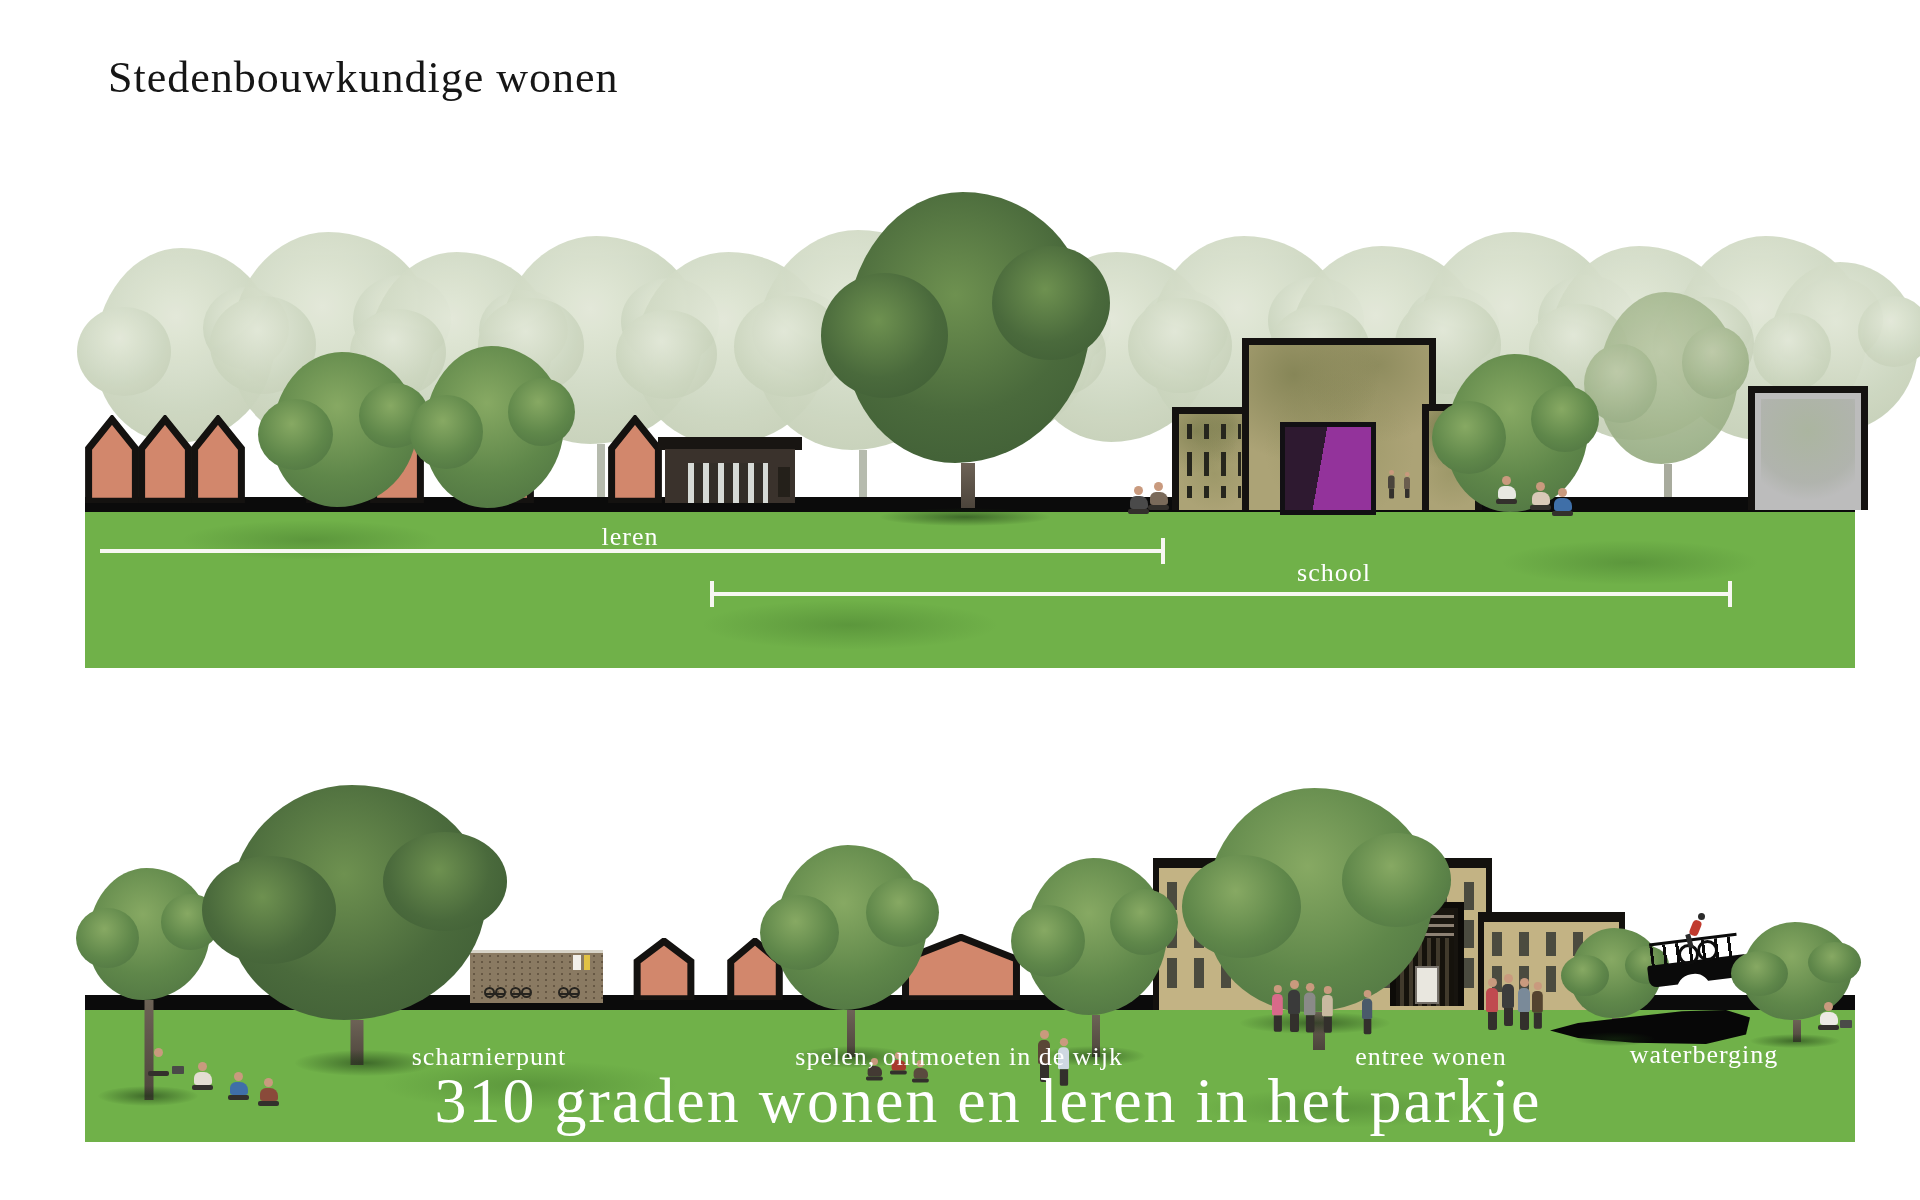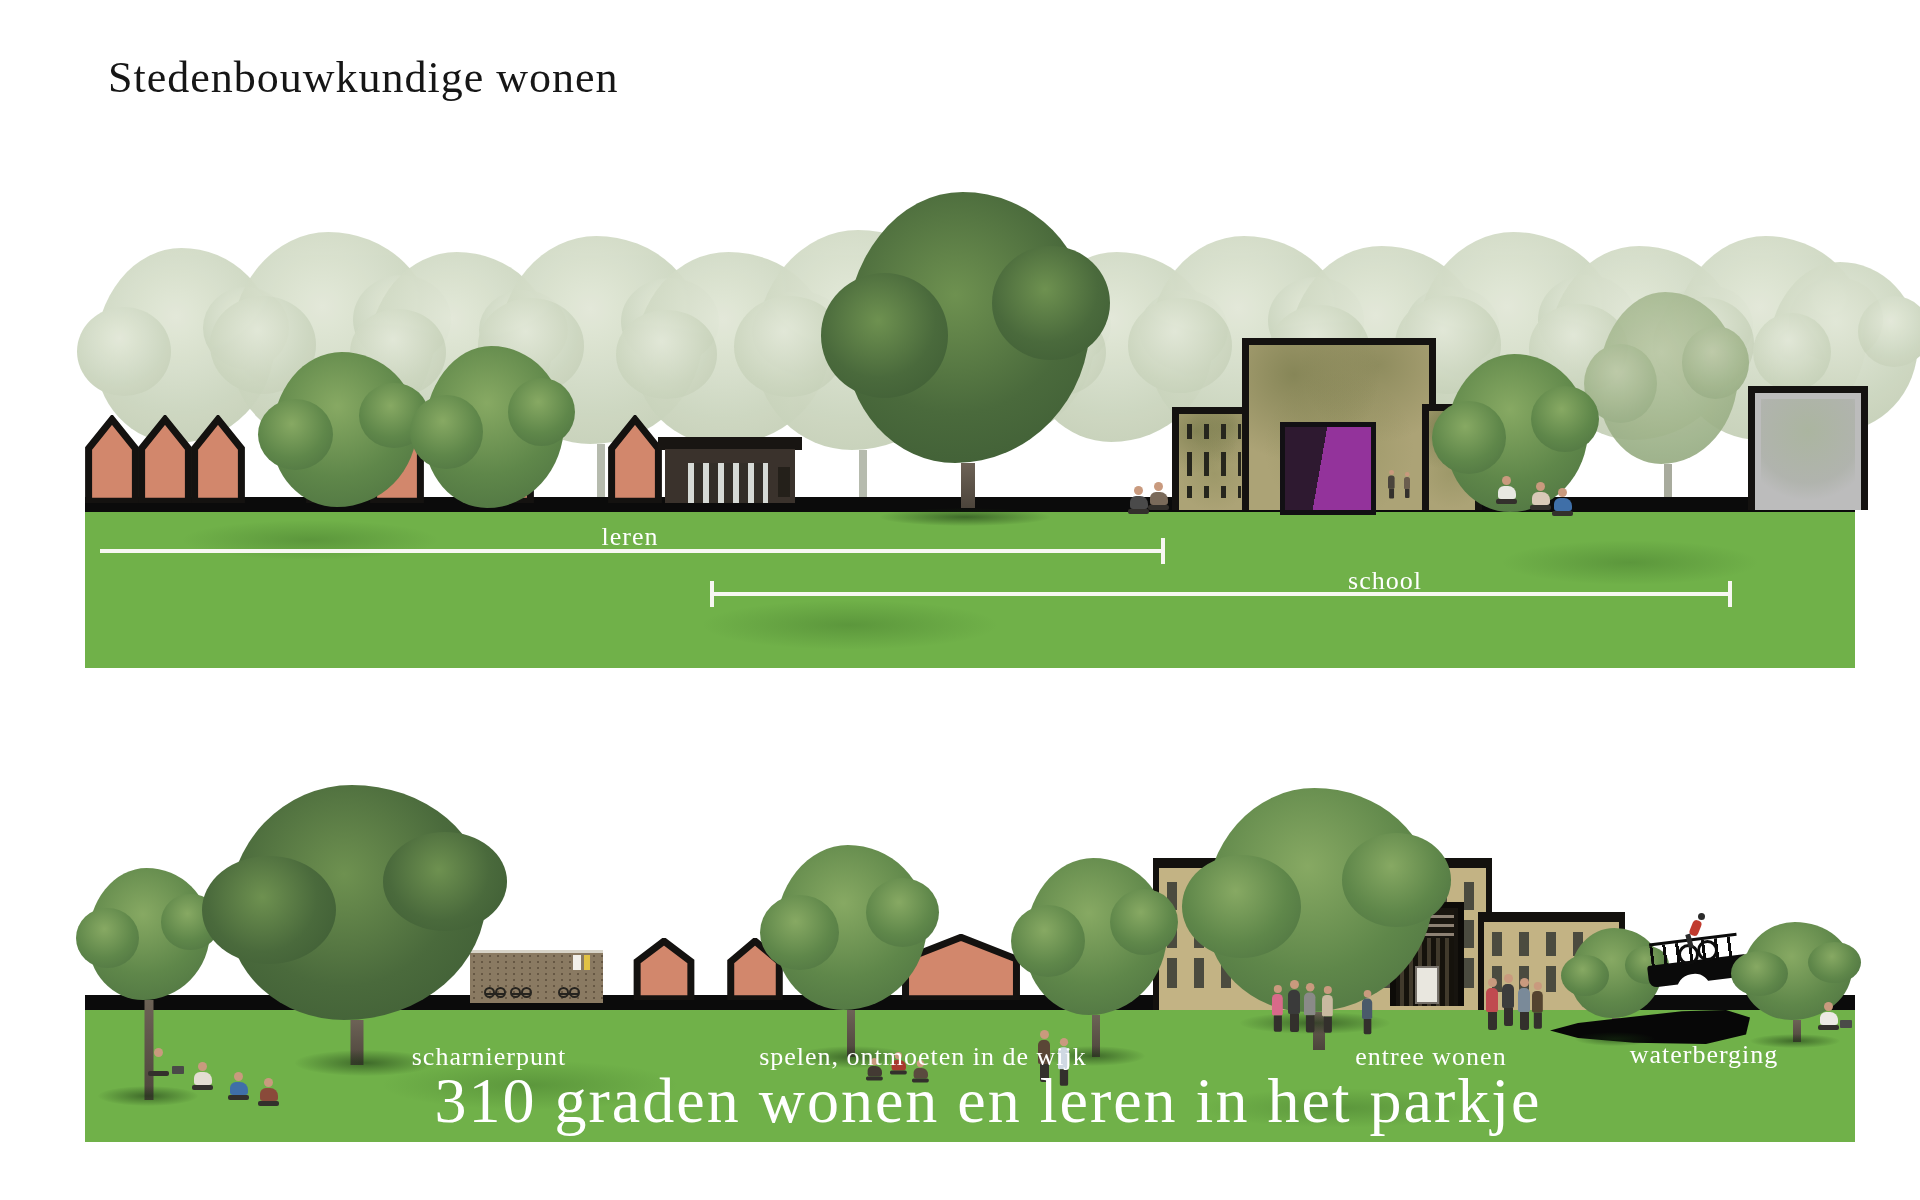--- a/index.html
+++ b/index.html
@@ -281,21 +281,21 @@
       <div class="legs"></div>
     </div>
   <div class="person sit" style="left:1552px;top:488px;--c:#3f6fa8;">
       <div class="head"></div>
       <div class="body"></div>
       <div class="legs"></div>
     </div>
 
   <div class="lbl" style="left:530px;top:522px;width:200px;">leren</div>
   <div class="dim tick-r" style="left:100px;top:549px;width:1063px;"></div>
-  <div class="lbl" style="left:1285px;top:558px;width:200px;margin-top:8px;">school</div>
+  <div class="lbl" style="left:1234px;top:558px;width:200px;">school</div>
   <div class="dim tick-l tick-r" style="left:712px;top:592px;width:1018px;"></div>
 
   <div class="groundline" style="left:85px;top:995px;width:1770px;"></div>
   <div class="band" style="left:85px;top:1010px;width:1770px;height:132px;"></div>
   <div class="patch" style="left:380px;top:1060px;width:300px;height:50px;"></div>
   <div class="patch" style="left:1200px;top:1088px;width:280px;height:40px;"></div>
 
   <div class="tree tree-green" style="left:88px;top:868px;width:122px;height:232px;--th:100px;--tw:9px;">
       <div class="canopy"></div>
       <div class="trunk"></div>
@@ -472,18 +472,18 @@
       <div class="legs"></div>
     </div>
   <div class="person sit" style="left:1818px;top:1002px;--c:#eceae4;">
       <div class="head"></div>
       <div class="body"></div>
       <div class="legs"></div>
     </div>
   <div class="laptop" style="left:1840px;top:1020px;"></div>
 
   <div class="lbl" style="left:389px;top:1042px;width:200px;">scharnierpunt</div>
-  <div class="lbl" style="left:723px;top:1042px;width:400px;">spelen, ontmoeten in de wijk</div>
+  <div class="lbl" style="left:723px;top:1042px;width:400px;text-align:right;">spelen, ontmoeten in de wijk</div>
   <div class="lbl" style="left:1331px;top:1042px;width:200px;">entree wonen</div>
   <div class="lbl" style="left:1604px;top:1040px;width:200px;">waterberging</div>
   <div class="caption" style="left:288px;top:1064px;width:1400px;">310 graden wonen en leren in het parkje</div>
 
 </div>
 
 </body></html>

